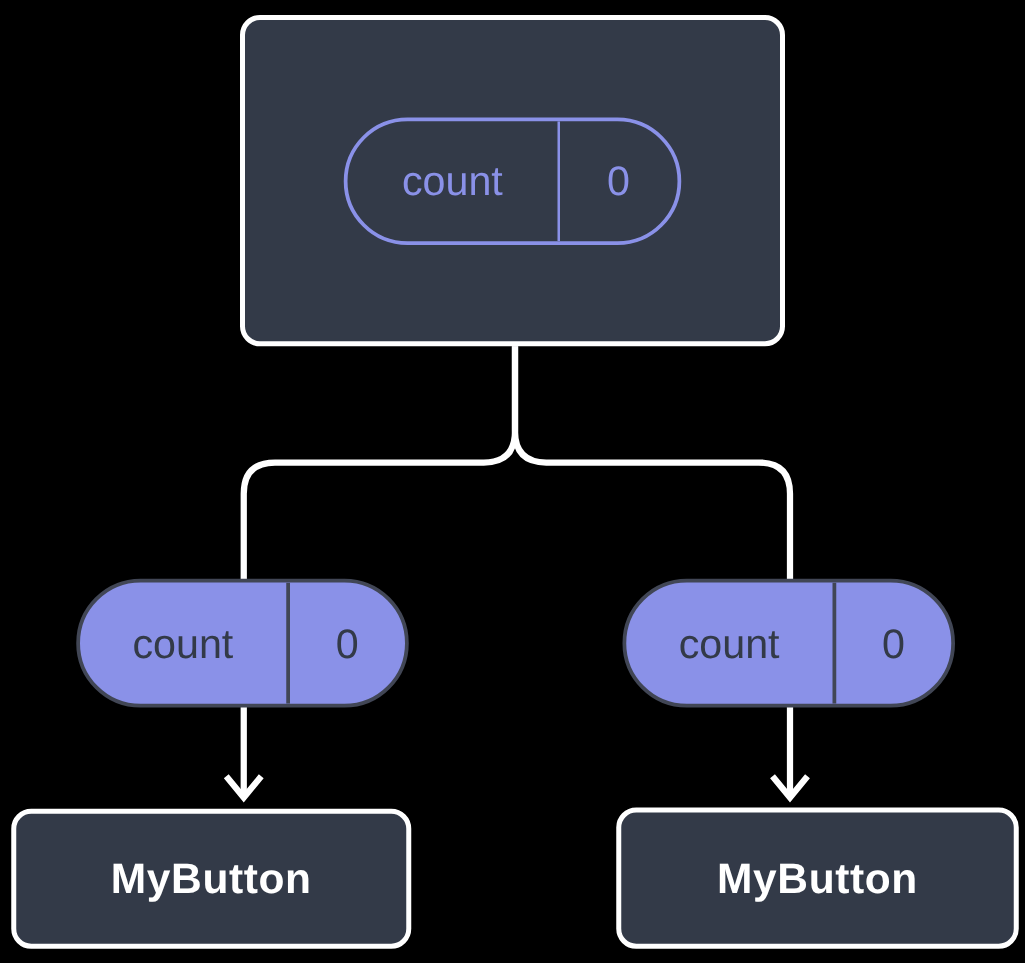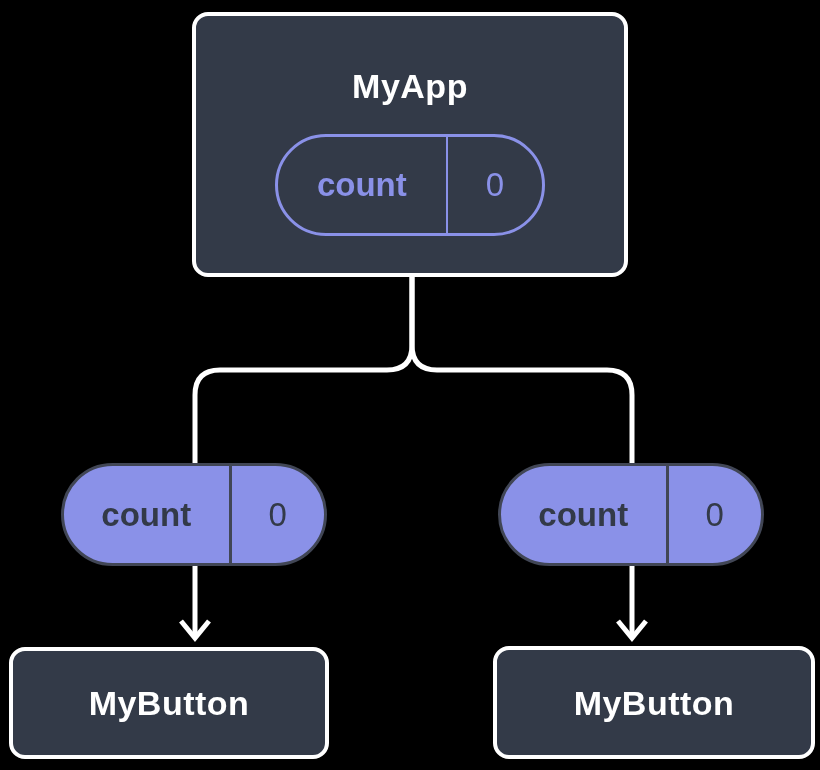--- a/index.html
+++ b/index.html
@@ -71,21 +71,21 @@
     color: #333A48;
   }
   .prop-pill-left  { left: 61px;  top: 463px; }
   .prop-pill-right { left: 498px; top: 463px; }
   .pill-label {
     flex: 1.78;
     display: flex;
     align-items: center;
     justify-content: center;
     font-size: 33px;
-    font-weight: 700;
+    font-weight: 400;
   }
   .pill-value {
     flex: 1;
     display: flex;
     align-items: center;
     justify-content: center;
     font-size: 33px;
     font-weight: 400;
   }
   .pill-divider {
@@ -109,21 +109,20 @@
 <div class="canvas">
 
   <svg class="connectors" viewBox="0 0 820 770" fill="none" xmlns="http://www.w3.org/2000/svg">
     <path d="M412 277 L412 345 Q412 370 387 370 L220 370 Q195 370 195 395 L195 635" stroke="#FFFFFF" stroke-width="5" fill="none"></path>
     <path d="M412 277 L412 345 Q412 370 437 370 L607 370 Q632 370 632 395 L632 635" stroke="#FFFFFF" stroke-width="5" fill="none"></path>
     <path d="M181 621 L195 638 L209 621" stroke="#FFFFFF" stroke-width="5" fill="none"></path>
     <path d="M618 621 L632 638 L646 621" stroke="#FFFFFF" stroke-width="5" fill="none"></path>
   </svg>
 
   <div class="node root-node">
-    <div class="node-title">MyApp</div>
     <div class="pill state-pill">
       <div class="pill-label">count</div>
       <div class="pill-divider"></div>
       <div class="pill-value">0</div>
     </div>
   </div>
 
   <div class="pill prop-pill prop-pill-left">
     <div class="pill-label">count</div>
     <div class="pill-divider"></div>

